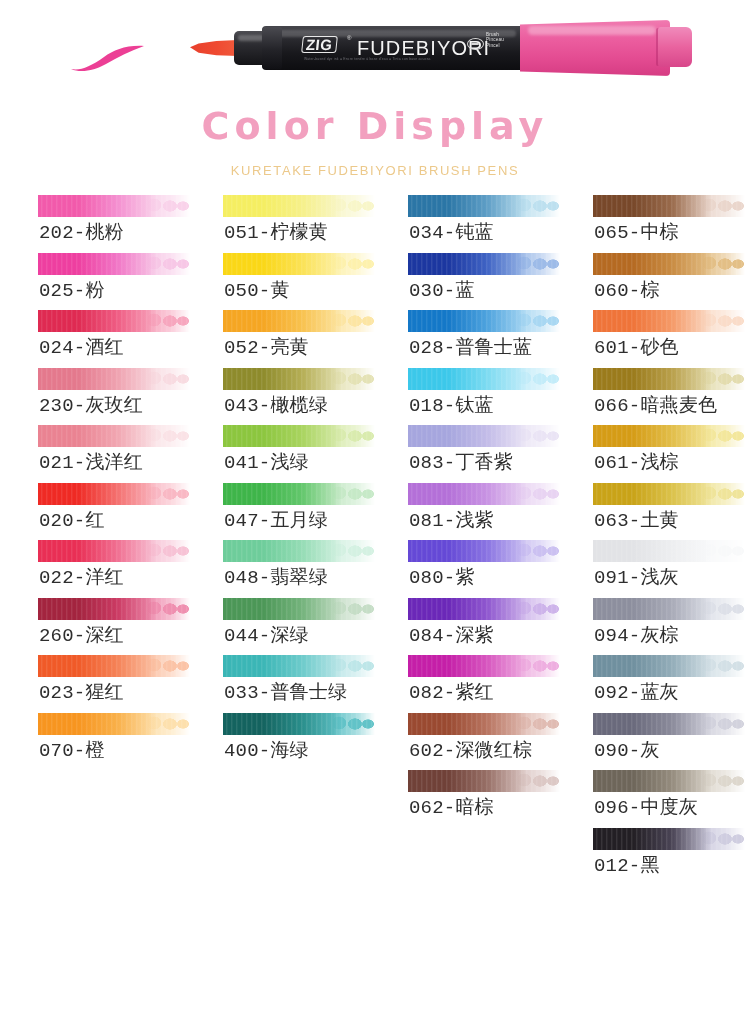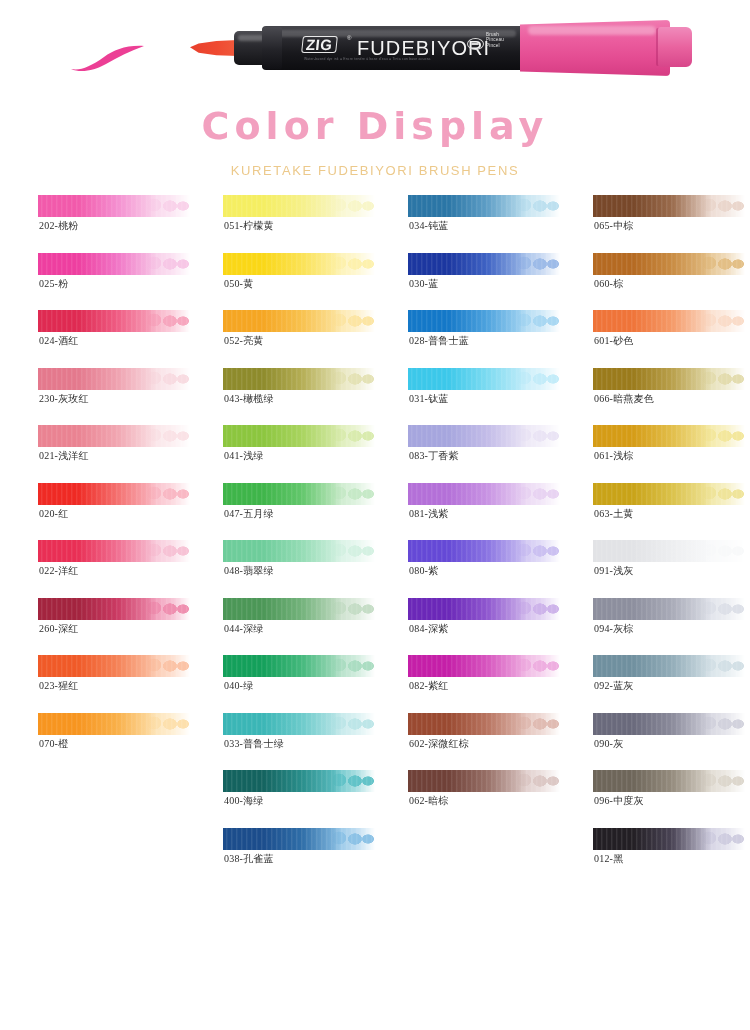--- a/index.html
+++ b/index.html
@@ -157,22 +157,22 @@
   }
   .stroke .texture{
     position:absolute;inset:0;pointer-events:none;
     background:repeating-linear-gradient(90deg,
        rgba(255,255,255,0) 0px,rgba(255,255,255,0) 3px,
        rgba(255,255,255,.16) 3.6px,rgba(255,255,255,0) 5px);
     mix-blend-mode:screen;opacity:.7;
   }
   .label{
     position:absolute;left:1px;top:27px;
-    font-size:10px;color:#2e2e2e;white-space:nowrap;
-    font-family:Liberation Serif, serif;
+    font-size:19px;color:#2e2e2e;white-space:nowrap;
+    font-family:Liberation Mono, monospace;
     letter-spacing:.2px;
   }
 </style>
 </head>
 <body>
 
 <div class="hero">
 
   <svg class="ink-swoosh" viewBox="0 0 76 28">
     <path d="M1,24 C10,26 20,22 34,12 C44,5 56,0 74,1 C60,6 48,12 36,19 C24,26 10,28 1,24 Z" fill="#ec3f95"></path>
@@ -324,45 +324,31 @@
       </div>
       <div class="swatch-cell">
         <div class="stroke">
           <div class="ink" style="background: linear-gradient(90deg, rgb(76, 151, 87) 0%, rgb(76, 151, 87) 26%, rgb(116, 179, 124) 52%, rgb(197, 221, 198) 78%, rgb(197, 221, 198) 100%);"></div>
           <div class="texture"></div>
         </div>
         <div class="label">044-深绿</div>
       </div>
       <div class="swatch-cell">
         <div class="stroke">
-          <div class="ink" style="background: linear-gradient(90deg, rgb(20, 160, 91) 0%, rgb(20, 160, 91) 26%, rgb(69, 185, 125) 52%, rgb(171, 221, 194) 78%, rgb(171, 221, 194) 100%);"></div>
-          <div class="texture"></div>
-        </div>
-        <div class="label">040-绿</div>
-      </div>
-      <div class="swatch-cell">
-        <div class="stroke">
           <div class="ink" style="background: linear-gradient(90deg, rgb(59, 182, 182) 0%, rgb(59, 182, 182) 26%, rgb(109, 203, 203) 52%, rgb(189, 230, 232) 78%, rgb(189, 230, 232) 100%);"></div>
           <div class="texture"></div>
         </div>
         <div class="label">033-普鲁士绿</div>
       </div>
       <div class="swatch-cell">
         <div class="stroke">
           <div class="ink" style="background: linear-gradient(90deg, rgb(20, 99, 95) 0%, rgb(20, 99, 95) 26%, rgb(42, 143, 140) 52%, rgb(98, 195, 200) 78%, rgb(98, 195, 200) 100%);"></div>
           <div class="texture"></div>
         </div>
         <div class="label">400-海绿</div>
-      </div>
-      <div class="swatch-cell">
-        <div class="stroke">
-          <div class="ink" style="background: linear-gradient(90deg, rgb(28, 77, 140) 0%, rgb(28, 77, 140) 26%, rgb(47, 110, 168) 52%, rgb(140, 194, 230) 78%, rgb(140, 194, 230) 100%);"></div>
-          <div class="texture"></div>
-        </div>
-        <div class="label">038-孔雀蓝</div>
       </div>
     </div>
     <div class="col">
       <div class="swatch-cell">
         <div class="stroke">
           <div class="ink" style="background: linear-gradient(90deg, rgb(43, 118, 166) 0%, rgb(43, 118, 166) 26%, rgb(94, 158, 198) 52%, rgb(189, 224, 239) 78%, rgb(189, 224, 239) 100%);"></div>
           <div class="texture"></div>
         </div>
         <div class="label">034-钝蓝</div>
       </div>
@@ -378,21 +364,21 @@
           <div class="ink" style="background: linear-gradient(90deg, rgb(20, 120, 200) 0%, rgb(20, 120, 200) 26%, rgb(78, 163, 222) 52%, rgb(168, 215, 242) 78%, rgb(168, 215, 242) 100%);"></div>
           <div class="texture"></div>
         </div>
         <div class="label">028-普鲁士蓝</div>
       </div>
       <div class="swatch-cell">
         <div class="stroke">
           <div class="ink" style="background: linear-gradient(90deg, rgb(60, 200, 234) 0%, rgb(60, 200, 234) 26%, rgb(125, 219, 241) 52%, rgb(195, 236, 249) 78%, rgb(195, 236, 249) 100%);"></div>
           <div class="texture"></div>
         </div>
-        <div class="label">031-钛蓝</div>
+        <div class="label">018-钛蓝</div>
       </div>
       <div class="swatch-cell">
         <div class="stroke">
           <div class="ink" style="background: linear-gradient(90deg, rgb(166, 166, 222) 0%, rgb(166, 166, 222) 26%, rgb(195, 188, 232) 52%, rgb(234, 228, 245) 78%, rgb(234, 228, 245) 100%);"></div>
           <div class="texture"></div>
         </div>
         <div class="label">083-丁香紫</div>
       </div>
       <div class="swatch-cell">
         <div class="stroke">

